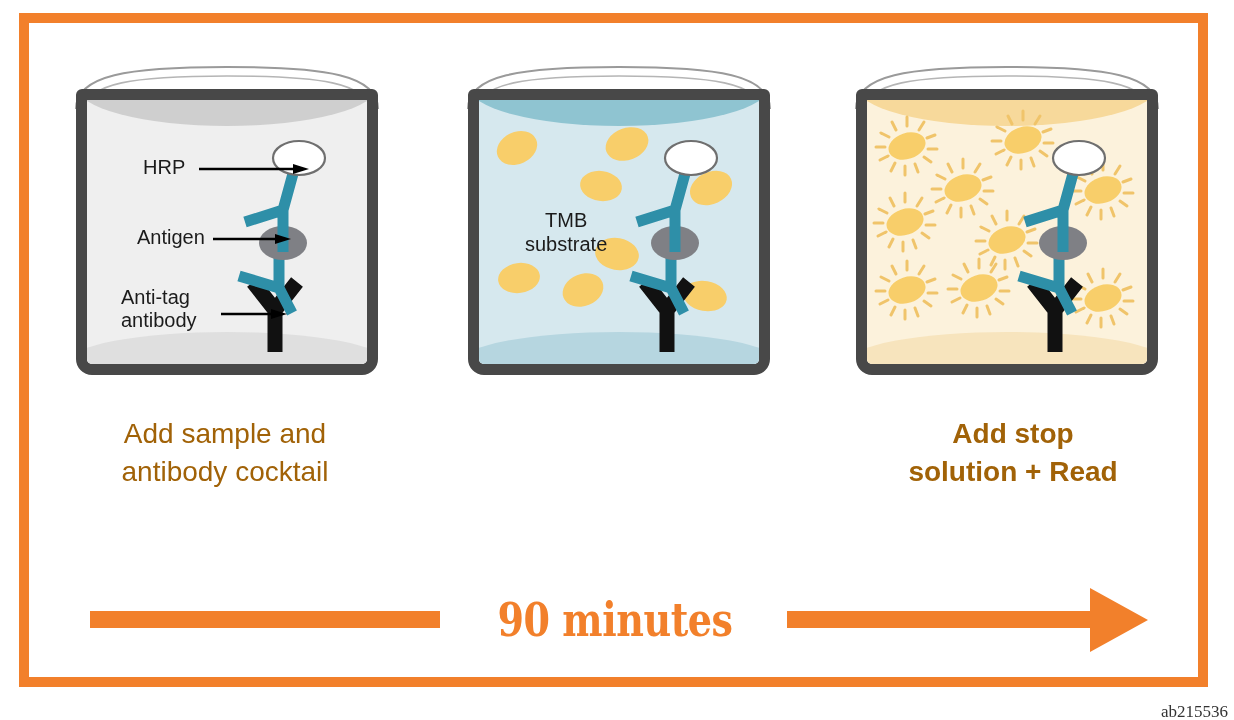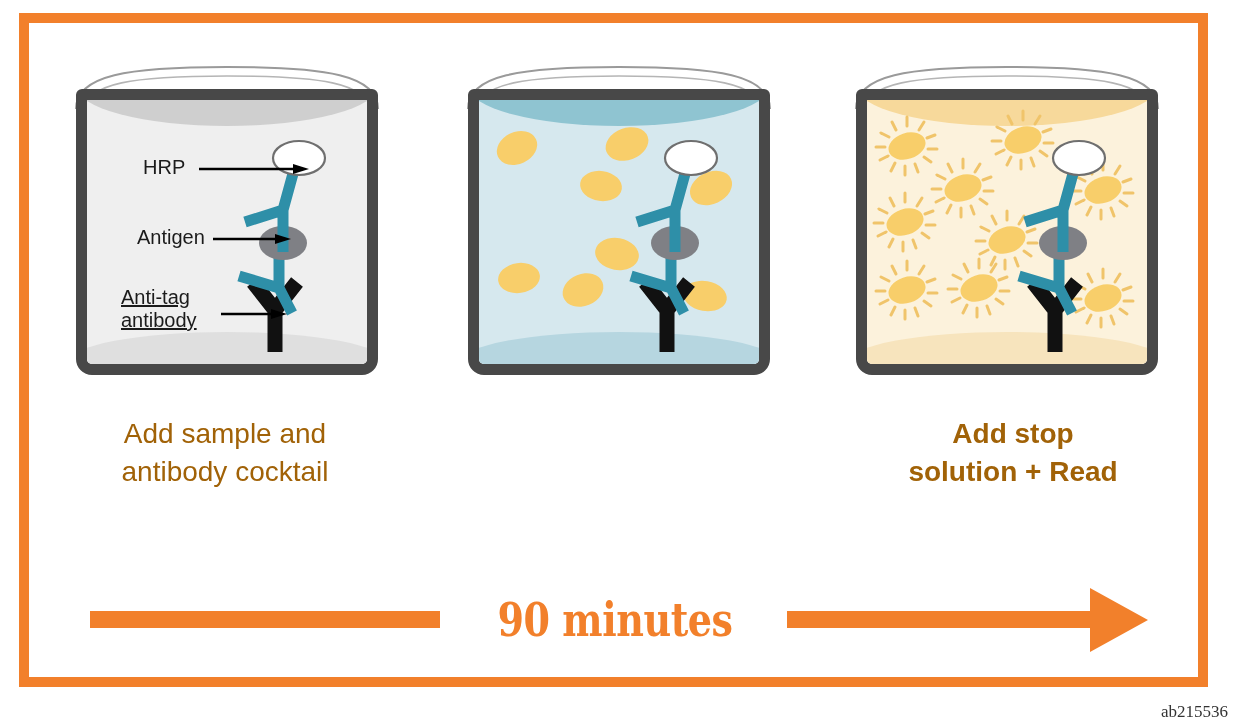--- a/index.html
+++ b/index.html
@@ -29,21 +29,21 @@
     overflow:hidden;background:#EFEFEF;padding-left:8px;
   }
   .liquid{position:absolute;inset:0;}
   .meniscus{position:absolute;left:-4%;top:-14px;width:108%;height:40px;border-radius:0 0 50% 50%/0 0 100% 100%;}
   .floor{position:absolute;left:-6%;bottom:-26px;width:112%;height:58px;border-radius:50%;}
 
   
   .lbl{position:absolute;color:#1b1b1b;font-size:20px;line-height:23px;white-space:pre;}
   .lbl.hrp{left:56px;top:56px;}
   .lbl.antigen{left:38px;top:126px;margin-left:12px;}
-  .lbl.antibody{left:34px;top:186px;text-decoration:underline;}
+  .lbl.antibody{left:34px;top:186px;}
   .tmb-lbl{position:absolute;left:46px;top:108px;font-size:20px;line-height:24px;color:#1b1b1b;text-align:center;white-space:pre;}
 
   .arrow{position:absolute;height:12px;}
 
   
   .caption{
     position:absolute;width:420px;text-align:center;color:#a16207;
     font-size:28px;line-height:38px;white-space:pre-line;
   }
   .caption.c1{left:15px;top:415px;}
@@ -158,20 +158,22 @@
         <g>
           <path d="M205 213 L192 188 M192 188 L192 150 M192 188 L152 176" stroke="#2E8FA8" stroke-width="11" fill="none"></path>
         </g>
         <ellipse cx="196" cy="143" rx="24" ry="17" fill="#7F8085"></ellipse>
         <g>
           <path d="M196 152 L196 110 M196 110 L158 122 M196 110 L207 70" stroke="#2E8FA8" stroke-width="11" fill="none"></path>
         </g>
         <ellipse cx="212" cy="58" rx="26" ry="17" fill="#FFFFFF" stroke="#6f6f6f" stroke-width="2.2"></ellipse>
       </svg>
 
+      <div class="tmb-lbl">TMB
+substrate</div>
     </div>
   </div>
 
   <div class="well w3">
     <svg class="rim" viewBox="0 0 318 46">
       <path d="M8 44 C8 10 60 2 159 2 C258 2 310 10 310 44" fill="#ffffff" stroke="#9a9a9a" stroke-width="2"></path>
       <path d="M18 45 C18 18 66 11 159 11 C252 11 300 18 300 45" fill="#ffffff" stroke="#b5b5b5" stroke-width="1.6"></path>
     </svg>
     <div class="body">
       <div class="liquid" style="background:#FCF2DC;"></div>

